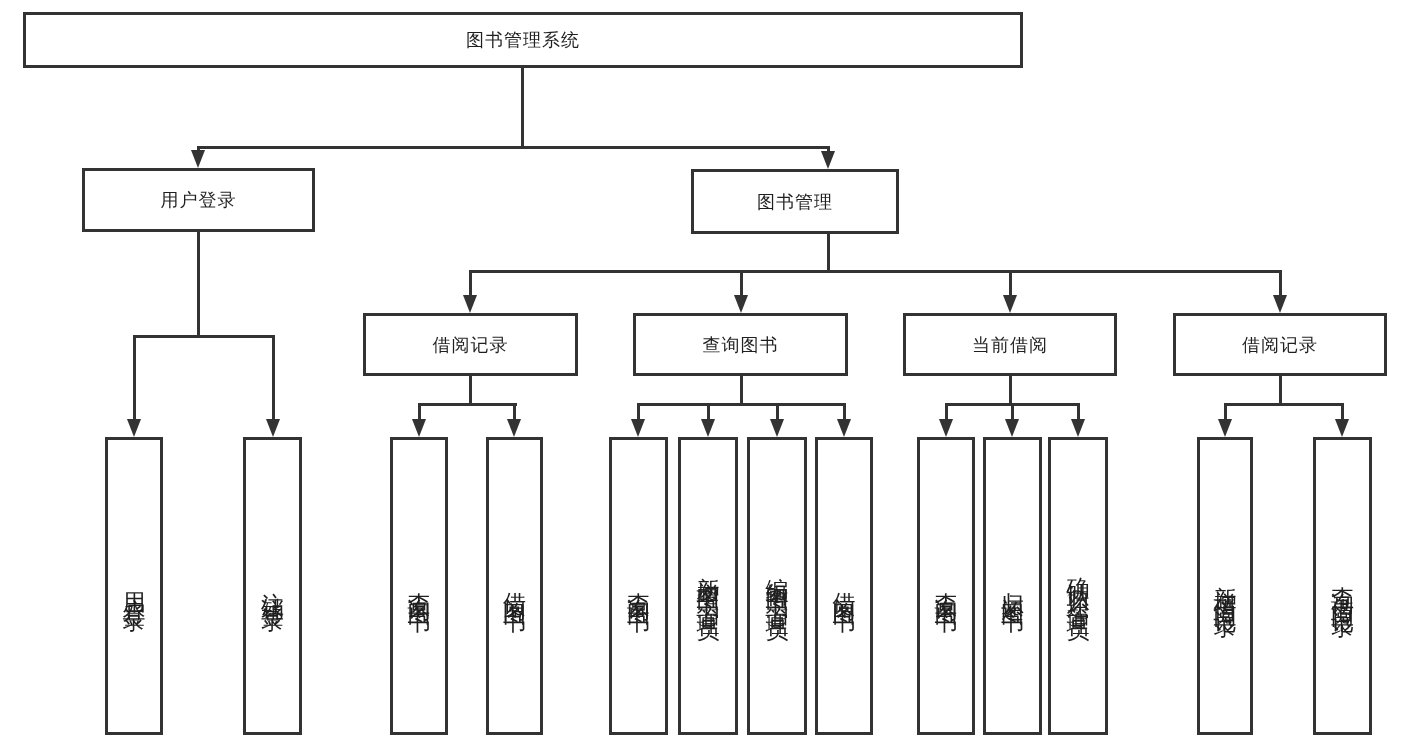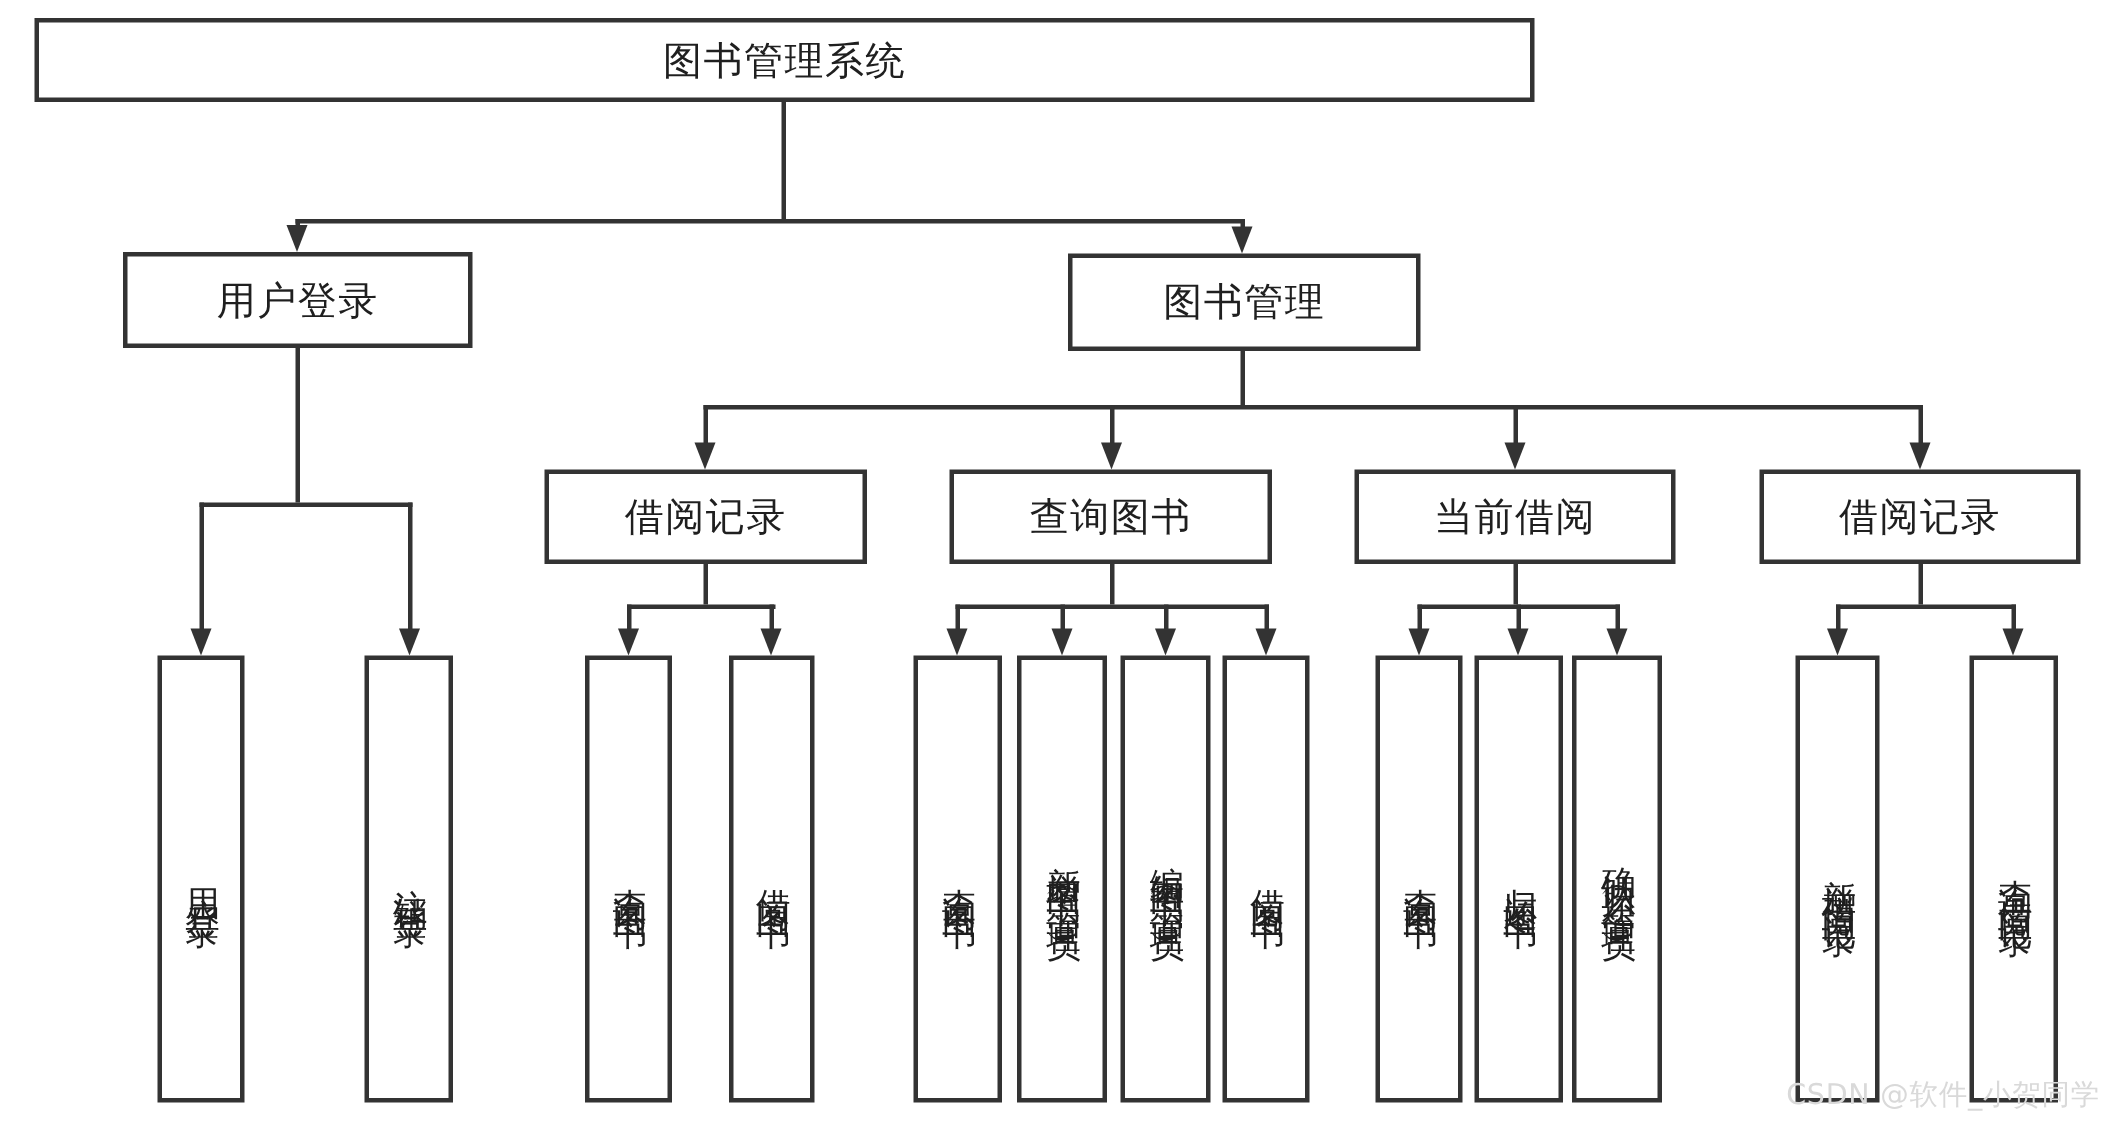--- a/index.html
+++ b/index.html
@@ -14,21 +14,21 @@
   .nh,.nv{
     position:absolute;
     box-sizing:border-box;
     border:3px solid #333333;
     background:#ffffff;
     color:#1f1f1f;
     display:flex;
     align-items:center;
     justify-content:center;
   }
-  .nh{font-size:26px;letter-spacing:1px;}
+  .nh{font-size:18px;letter-spacing:1px;}
   .nv{
     font-size:23px;
     writing-mode:vertical-rl;
     letter-spacing:6px;
     line-height:1;
   }
   
   .ln{position:absolute;background:#333333;}
   .ln.v{width:3px;}
   .ln.h{height:3px;}
@@ -56,21 +56,21 @@
 <div class="canvas">
 
   <div class="nh" style="left:23px;top:12px;width:1000px;height:56px">
     <span>图书管理系统</span>
   </div>
 
   <div class="nh" style="left:82px;top:168px;width:233px;height:64px">
     <span>用户登录</span>
   </div>
 
-  <div class="nh" style="left:712px;top:169px;width:235px;height:65px">
+  <div class="nh" style="left:691px;top:169px;width:208px;height:65px">
     <span>图书管理</span>
   </div>
 
   <div class="nh" style="left:363px;top:313px;width:215px;height:63px">
     <span>借阅记录</span>
   </div>
 
   <div class="nh" style="left:633px;top:313px;width:215px;height:63px">
     <span>查询图书</span>
   </div>
@@ -187,15 +187,14 @@
   <div class="ln v" style="left:1077px;top:403px;height:18px"></div>
   <i class="ah" style="left:1071px;top:419px"></i>
 
   <div class="ln v" style="left:1279px;top:376px;height:27px"></div>
   <div class="ln h" style="left:1224px;top:403px;width:120px"></div>
   <div class="ln v" style="left:1224px;top:403px;height:18px"></div>
   <i class="ah" style="left:1218px;top:419px"></i>
   <div class="ln v" style="left:1341px;top:403px;height:18px"></div>
   <i class="ah" style="left:1335px;top:419px"></i>
 
-  <div class="watermark">CSDN @软件_小贺同学</div>
 
 </div>
 
 </body></html>

